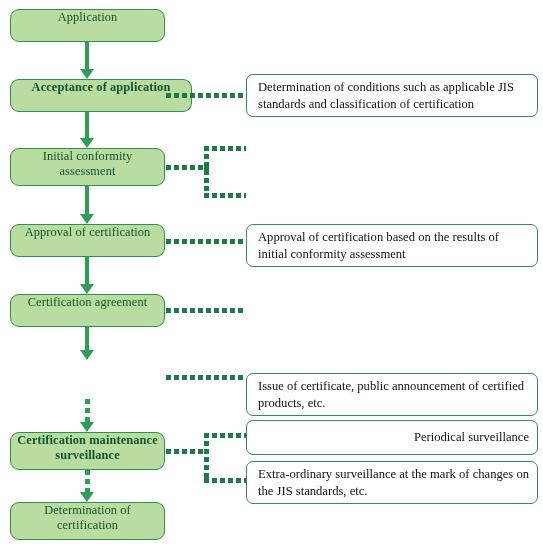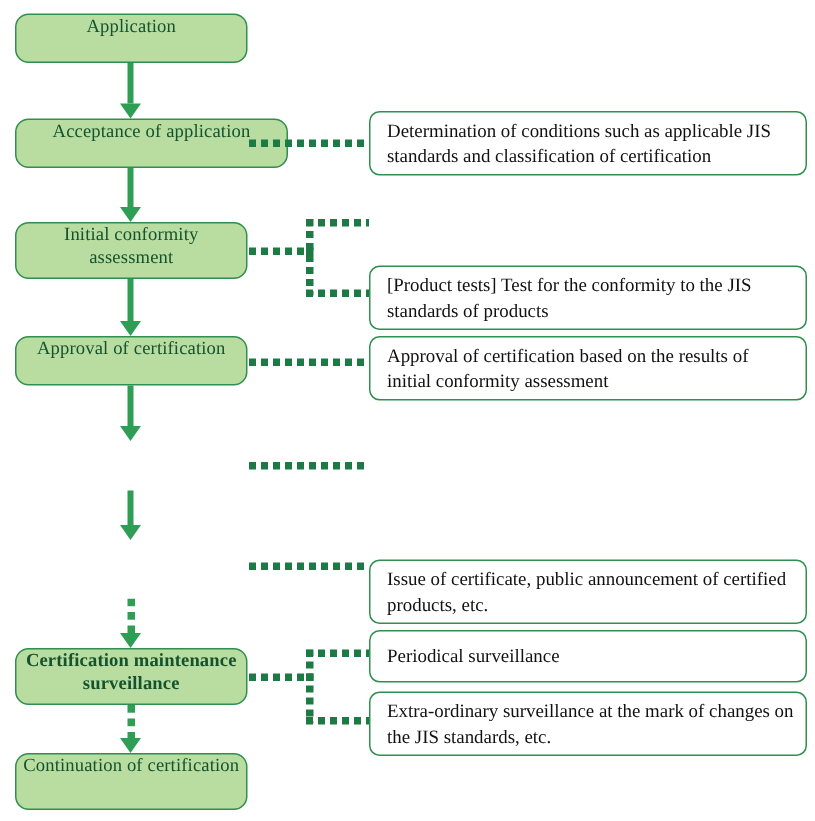--- a/index.html
+++ b/index.html
@@ -87,40 +87,43 @@
 </style>
 </head>
 <body>
 
 <div id="stage">
 
   <div class="pbox" style="left:10px;top:9px;width:155px;height:33px;">
     <span>Application</span>
   </div>
 
-  <div class="pbox" style="left:10px;top:79px;width:182px;height:33px;">
+  <div class="pbox" style="left:10px;top:79px;width:182px;height:33px;font-weight:bold;">
     <span>Acceptance of application</span>
   </div>
 
   <div class="pbox" style="left:10px;top:148px;width:155px;height:38px;">
     <span>Initial conformity assessment</span>
   </div>
 
   <div class="pbox" style="left:10px;top:224px;width:155px;height:33px;">
     <span>Approval of certification</span>
   </div>
 
+  <div class="pbox" style="left:10px;top:294px;width:155px;height:33px;">
+    <span>Certification agreement</span>
+  </div>
 
 
   <div class="pbox" style="left:10px;top:432px;width:155px;height:38px;font-weight:bold;">
     <span>Certification maintenance surveillance</span>
   </div>
 
   <div class="pbox" style="left:10px;top:502px;width:155px;height:38px;">
-    <span>Continuation of certification</span>
+    <span>Determination of certification</span>
   </div>
 
   <div class="varrow" style="left:79px;top:42px;height:37px;">
     <div class="shaft" style="height:27px;"></div>
     <div class="head"></div>
   </div>
 
   <div class="varrow" style="left:79px;top:112px;height:36px;">
     <div class="shaft" style="height:26px;"></div>
     <div class="head"></div>
@@ -149,34 +152,31 @@
   <div class="dvarrow" style="left:79px;top:470px;height:32px;">
     <div class="dshaft" style="height:22px;"></div>
     <div class="head"></div>
   </div>
 
   <div class="nbox" style="left:246px;top:74px;width:292px;height:43px;">
     <span>Determination of conditions such as applicable JIS standards and classification of certification</span>
   </div>
 
 
-  <div class="nbox" style="left:246px;top:177px;width:292px;height:43px;">
-    <span>[Product tests] Test for the conformity to the JIS standards of products</span>
-  </div>
 
   <div class="nbox" style="left:246px;top:224px;width:292px;height:43px;">
     <span>Approval of certification based on the results of initial conformity assessment</span>
   </div>
 
 
   <div class="nbox" style="left:246px;top:357px;width:292px;height:43px;margin-top:16px;">
     <span>Issue of certificate, public announcement of certified products, etc.</span>
   </div>
 
-  <div class="nbox" style="left:246px;top:420px;width:292px;height:35px;">
+  <div class="nbox" style="left:246px;top:420px;width:292px;height:35px;justify-content:flex-end;">
     <span>Periodical surveillance</span>
   </div>
 
   <div class="nbox" style="left:246px;top:461px;width:292px;height:43px;">
     <span>Extra-ordinary surveillance at the mark of changes on the JIS standards, etc.</span>
   </div>
 
   <div class="hdash" style="left:166px;top:93px;width:80px;"></div>
 
   <div class="hdash" style="left:166px;top:165px;width:42px;"></div>

